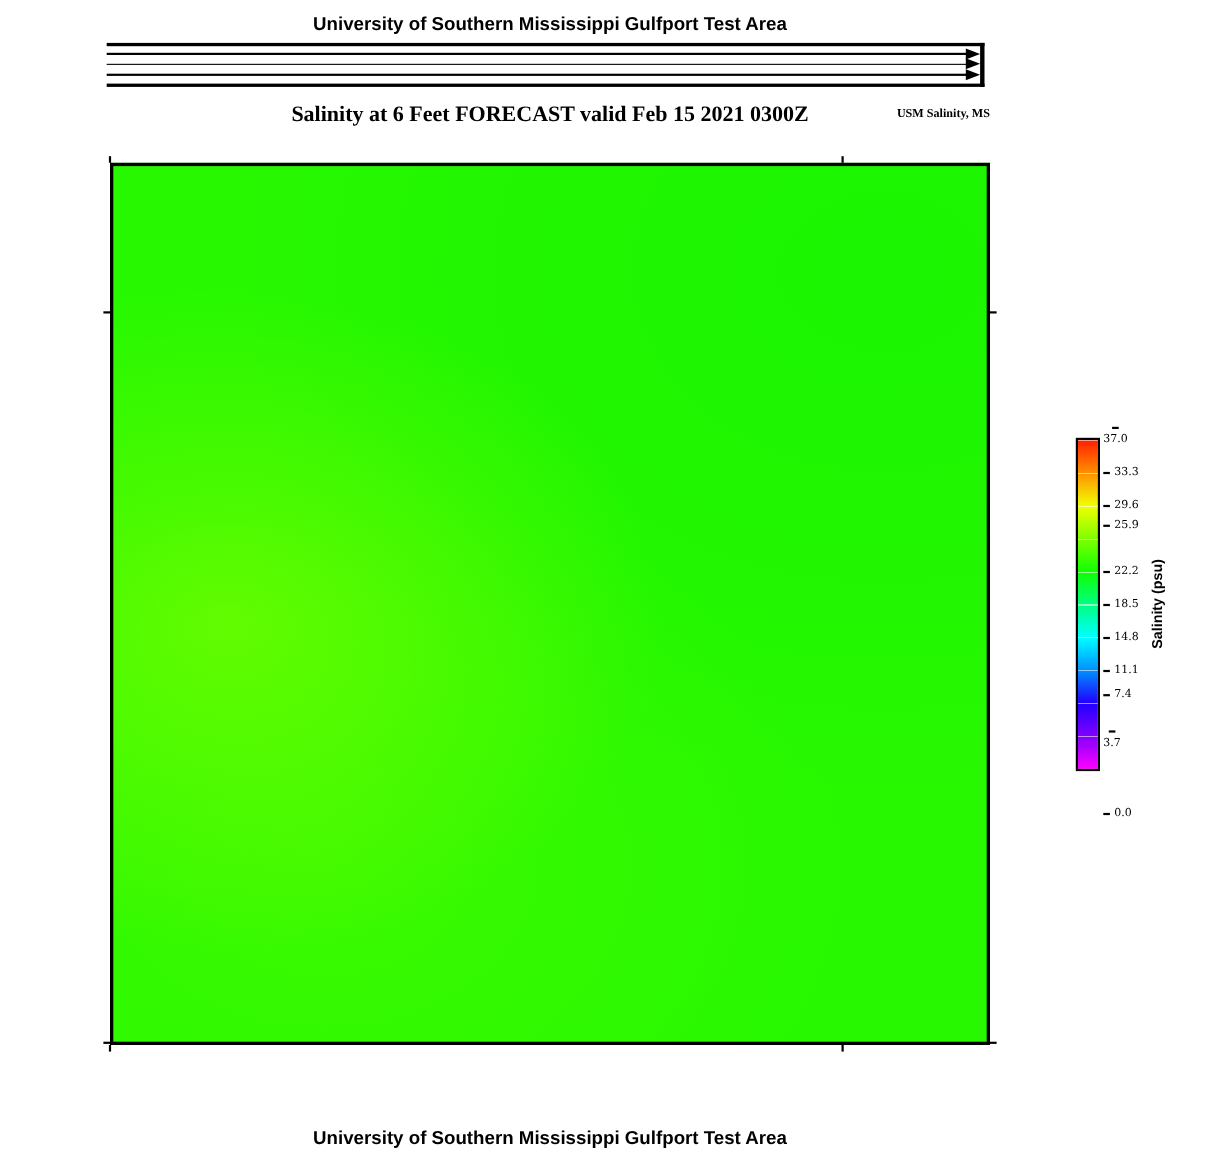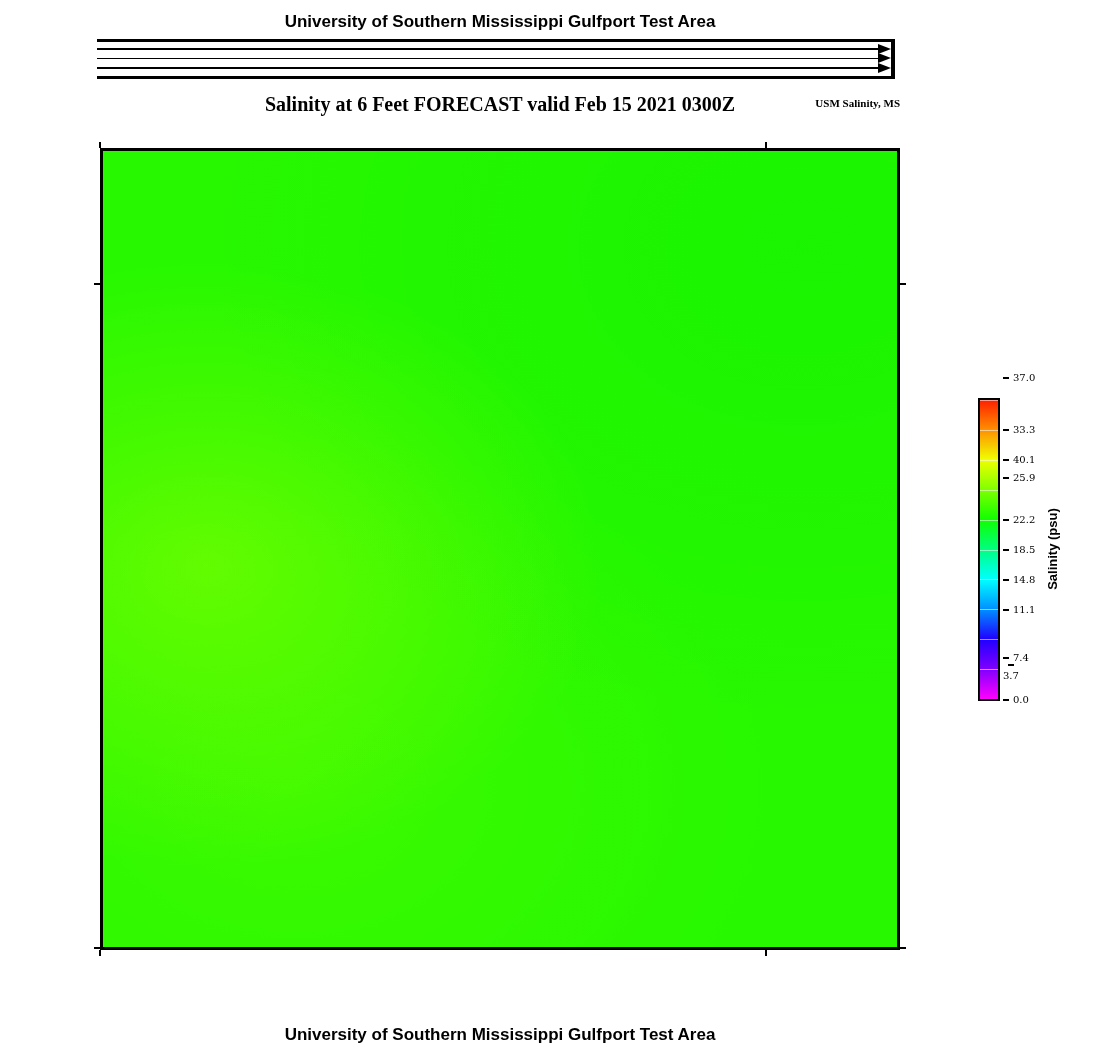--- a/index.html
+++ b/index.html
@@ -116,31 +116,31 @@
 <div class="tick v" style="left:765px; top:950px;"></div>
 <div class="tick h" style="left:94px;  top:283px;"></div>
 <div class="tick h" style="left:900px; top:283px;"></div>
 <div class="tick h" style="left:94px;  top:947px;"></div>
 <div class="tick h" style="left:900px; top:947px;"></div>
 
 <div class="cbar">
   <div class="cbar-seps"></div>
 </div>
 
-<div class="cb-row" style="top:372px;">
+<div class="cb-row" style="top:388px;flex-direction:column;">
   <span class="cb-dash"></span>
   <span class="cb-text">37.0</span>
 </div>
 <div class="cb-row" style="top:424px;justify-content:center;">
   <span class="cb-dash"></span>
   <span class="cb-text">33.3</span>
 </div>
 <div class="cb-row" style="top:454px;">
   <span class="cb-dash"></span>
-  <span class="cb-text">40.1</span>
+  <span class="cb-text">29.6</span>
 </div>
 <div class="cb-row" style="top:472px;">
   <span class="cb-dash"></span>
   <span class="cb-text">25.9</span>
 </div>
 <div class="cb-row" style="top:514px;">
   <span class="cb-dash"></span>
   <span class="cb-text">22.2</span>
 </div>
 <div class="cb-row" style="top:544px;justify-content:center;">
@@ -148,28 +148,28 @@
   <span class="cb-text">18.5</span>
 </div>
 <div class="cb-row" style="top:574px;">
   <span class="cb-dash"></span>
   <span class="cb-text">14.8</span>
 </div>
 <div class="cb-row" style="top:604px;">
   <span class="cb-dash"></span>
   <span class="cb-text">11.1</span>
 </div>
-<div class="cb-row" style="top:652px;">
+<div class="cb-row" style="top:626px;">
   <span class="cb-dash"></span>
   <span class="cb-text">7.4</span>
 </div>
 <div class="cb-row" style="top:664px;flex-direction:column;">
   <span class="cb-dash"></span>
   <span class="cb-text">3.7</span>
 </div>
-<div class="cb-row" style="top:694px;">
+<div class="cb-row" style="top:734px;">
   <span class="cb-dash"></span>
   <span class="cb-text">0.0</span>
 </div>
 
 <div class="cb-axis-label">Salinity (psu)</div>
 
 <div class="bottom-title">University of Southern Mississippi Gulfport Test Area</div>
 
 </body></html>

